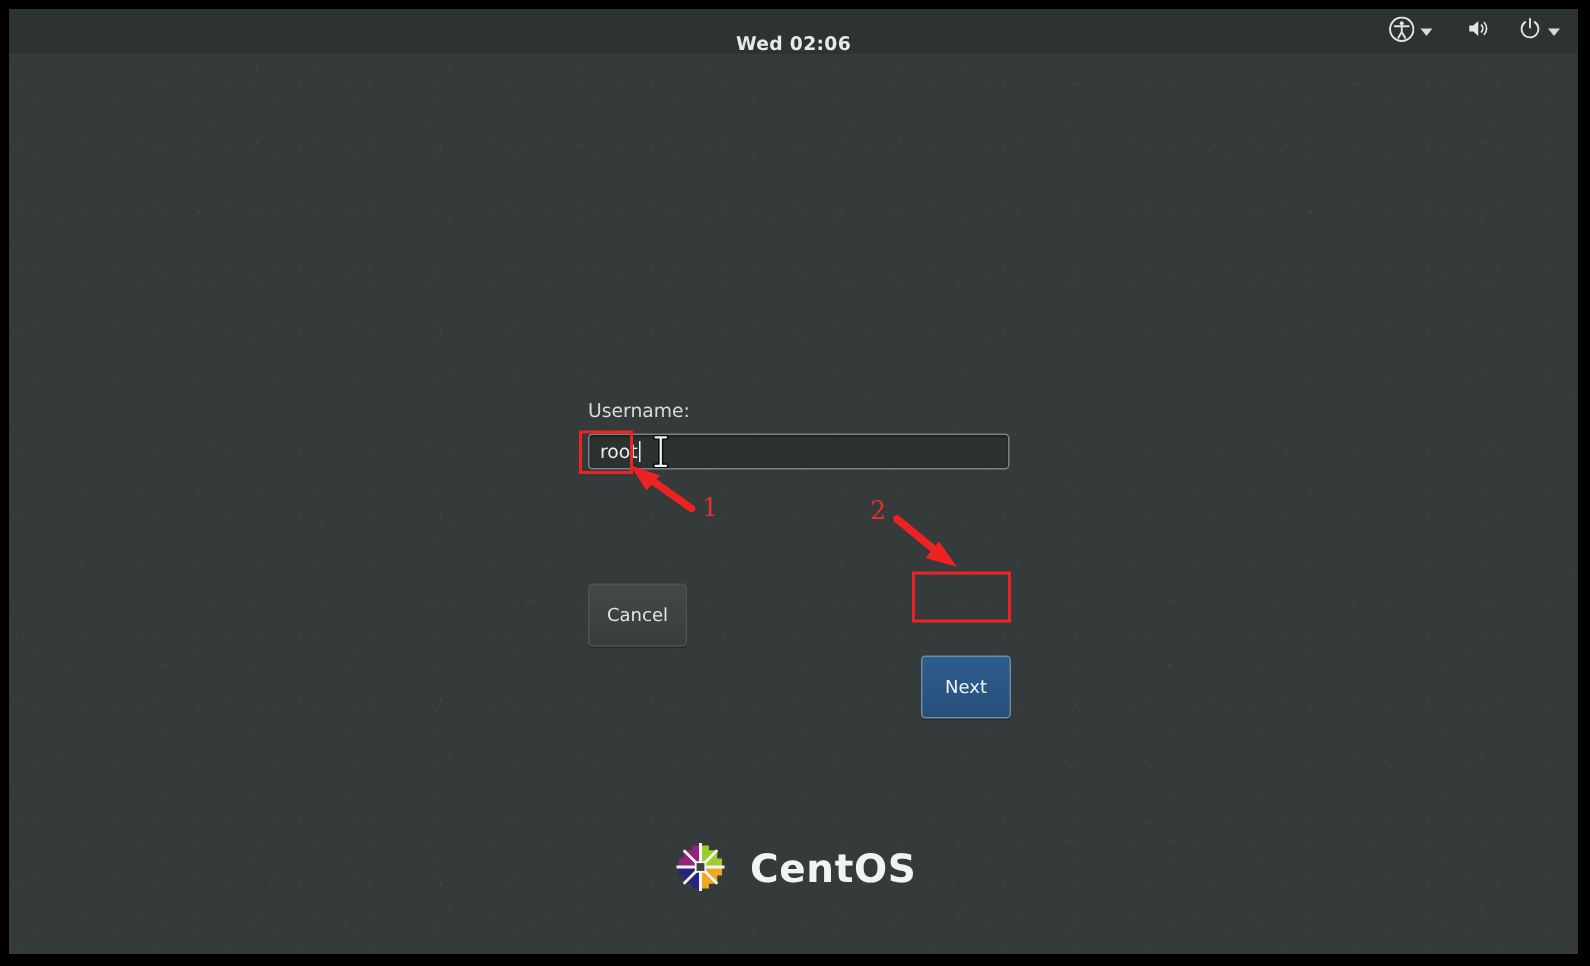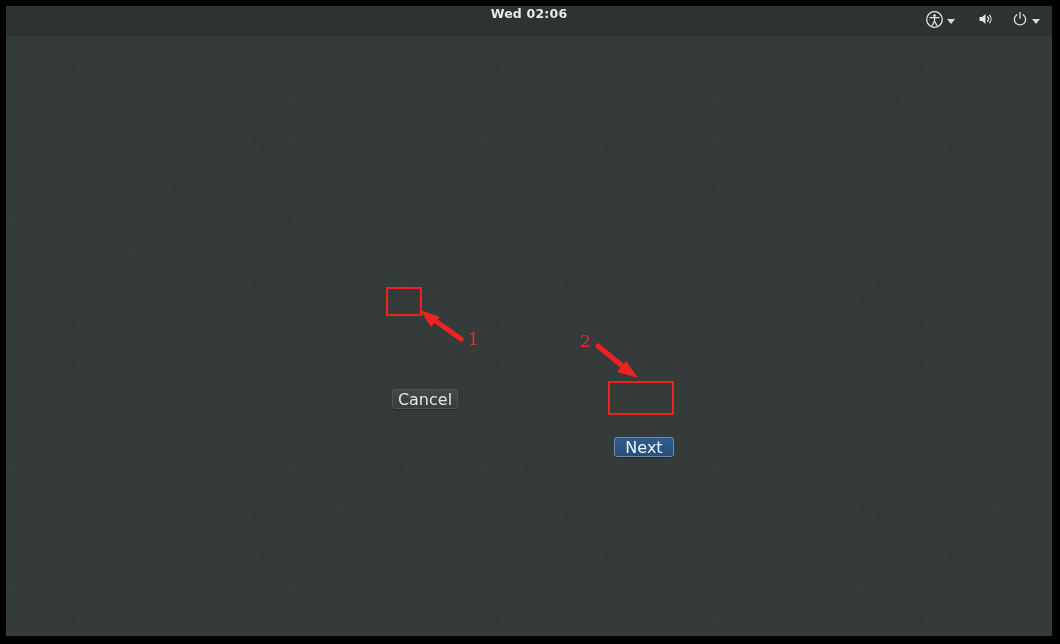--- a/index.html
+++ b/index.html
@@ -47,21 +47,21 @@
   }
 
   
   #topbar {
     position: absolute;
     left: 0;
     top: 0;
     width: 1046px;
     height: 30px;
     display: flex;
-    align-items: flex-start;
+    align-items: flex-end;
     justify-content: center;
     background: rgba(18, 21, 21, 0.22);
   }
   #clock {
     color: #e8eaea;
     font-size: 12.5px;
     font-weight: bold;
     letter-spacing: 0.2px;
     user-select: none;
   }
@@ -139,27 +139,27 @@
   #button-row {
     position: absolute;
     left: 386px;
     top: 383px;
     width: 288px;
     height: 26px;
   }
   .btn {
     position: absolute;
     top: 0;
-    height: 20px;
+    height: 42px;
     box-sizing: border-box;
     border-radius: 3px;
     display: flex;
     align-items: center;
     justify-content: center;
-    font-size: 16px;
+    font-size: 12px;
     user-select: none;
   }
   #cancel-button {
     left: 0;
     width: 66px;
     background: linear-gradient(#424949, #383e3e);
     border: 1px solid #50585800;
     border-color: #4d5454;
     color: #e3e6e6;
     box-shadow: 0 1px 0 rgba(0,0,0,0.30);
@@ -256,26 +256,65 @@
               <path d="M7.2 5.6 A8.4 8.4 0 1 0 16.8 5.6" fill="none" stroke="#e2e5e5" stroke-width="1.9" stroke-linecap="round"></path>
               <path d="M12 2.2 L12 11" stroke="#e2e5e5" stroke-width="1.9" stroke-linecap="round"></path>
             </svg>
           </span>
           <span class="caret"></span>
         </div>
 
       </div>
     </div>
 
+    <div id="login-form">
+      <div id="username-label">Username:</div>
+
+      <div id="entry-row">
+        <div id="username-entry">
+          <span id="username-value">root</span>
+          <span id="text-caret"></span>
+        </div>
+
+        <span style="position:absolute; left:42px; top:1px;">
+          <svg width="13" height="22" viewBox="0 0 13 22">
+            <path d="M3 1.5 H10 M6.5 1.5 V20.5 M3 20.5 H10" stroke="#0b0d0d" stroke-width="3.4" fill="none" stroke-linecap="round"></path>
+            <path d="M3 1.5 H10 M6.5 1.5 V20.5 M3 20.5 H10" stroke="#f4f6f6" stroke-width="1.5" fill="none" stroke-linecap="round"></path>
+          </svg>
+        </span>
+      </div>
+    </div>
 
     <div id="button-row">
       <div class="btn" id="cancel-button">Cancel</div>
       <div class="btn" id="next-button">Next</div>
     </div>
 
+    <div id="branding">
+      <span>
+        <svg width="40" height="40" viewBox="0 0 100 100">
+
+          <g>
+
+            <path d="M50 50 L50 14 L36 14 L36 22 L22 22 L22 36 L14 36 L14 50 Z" fill="#932279"></path>
+
+            <path d="M50 50 L86 50 L86 36 L78 36 L78 22 L64 22 L64 14 L50 14 Z" fill="#9ccd2a"></path>
+
+            <path d="M50 50 L50 86 L64 86 L64 78 L78 78 L78 64 L86 64 L86 50 Z" fill="#efa724"></path>
+
+            <path d="M50 50 L14 50 L14 64 L22 64 L22 78 L36 78 L36 86 L50 86 Z" fill="#262577"></path>
+
+            <path d="M50 10 L50 90 M10 50 L90 50" stroke="#f3f5f5" stroke-width="5"></path>
+            <path d="M22 22 L78 78 M78 22 L22 78" stroke="#f3f5f5" stroke-width="4.5"></path>
+            <rect x="42" y="42" width="16" height="16" fill="#3d4444" stroke="#f3f5f5" stroke-width="3"></rect>
+          </g>
+        </svg>
+      </span>
+      <span id="centos-wordmark">CentOS</span>
+    </div>
 
     <div id="annotations">
 
       <div class="anno-box" id="anno-box-username"></div>
       <div class="anno-box" id="anno-box-next"></div>
 
       <svg width="1046" height="630" style="position:absolute; left:0; top:0;">
 
         <g>
           <path d="M455 333 L424 311" stroke="#ee2222" stroke-width="5" stroke-linecap="round"></path>

